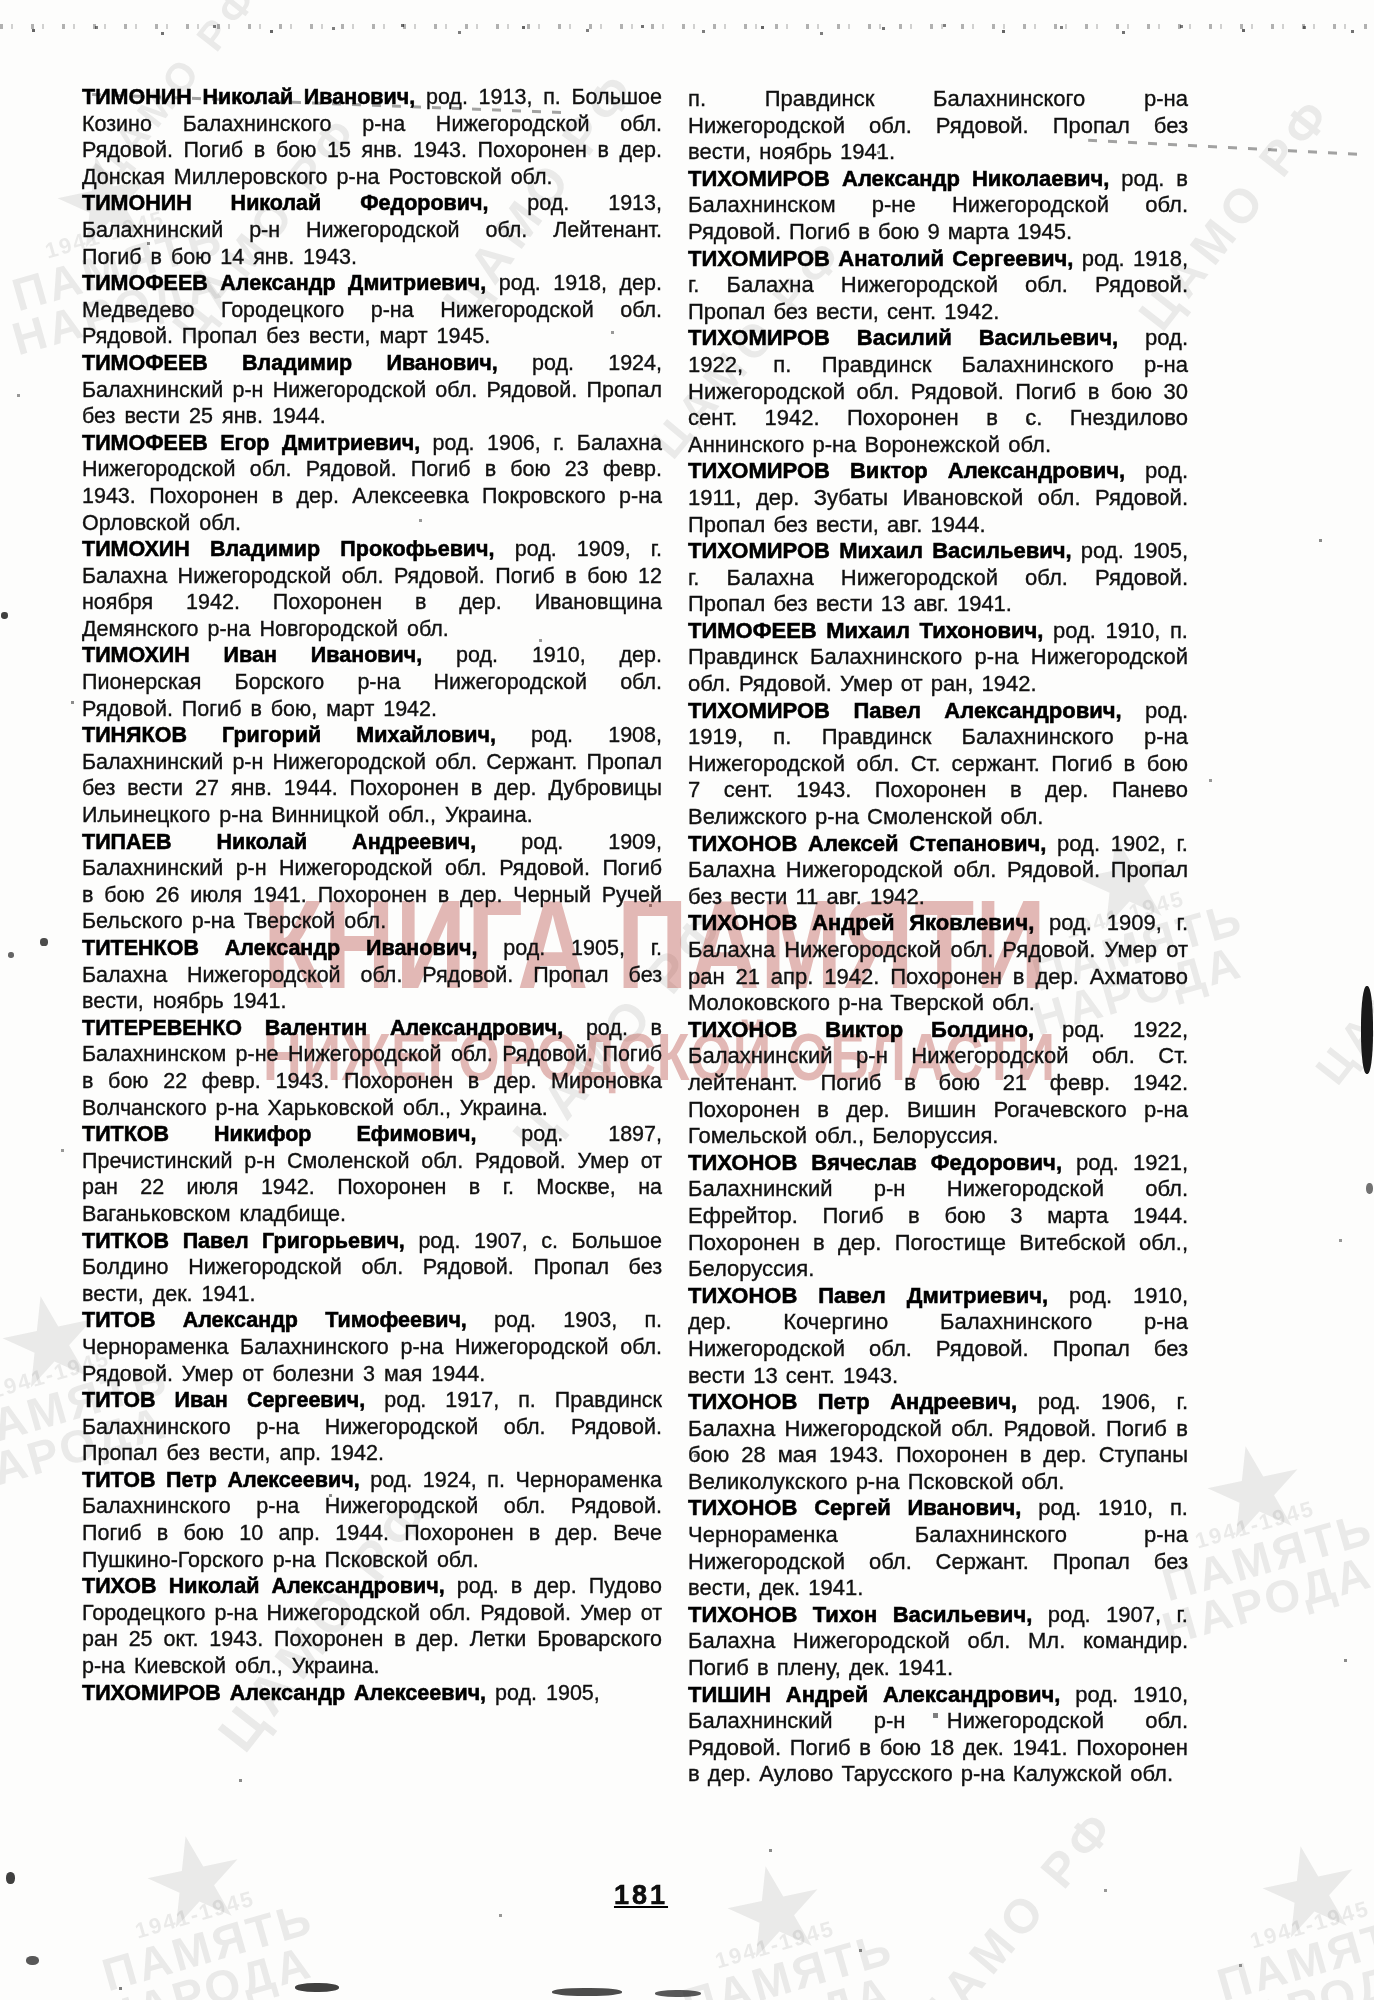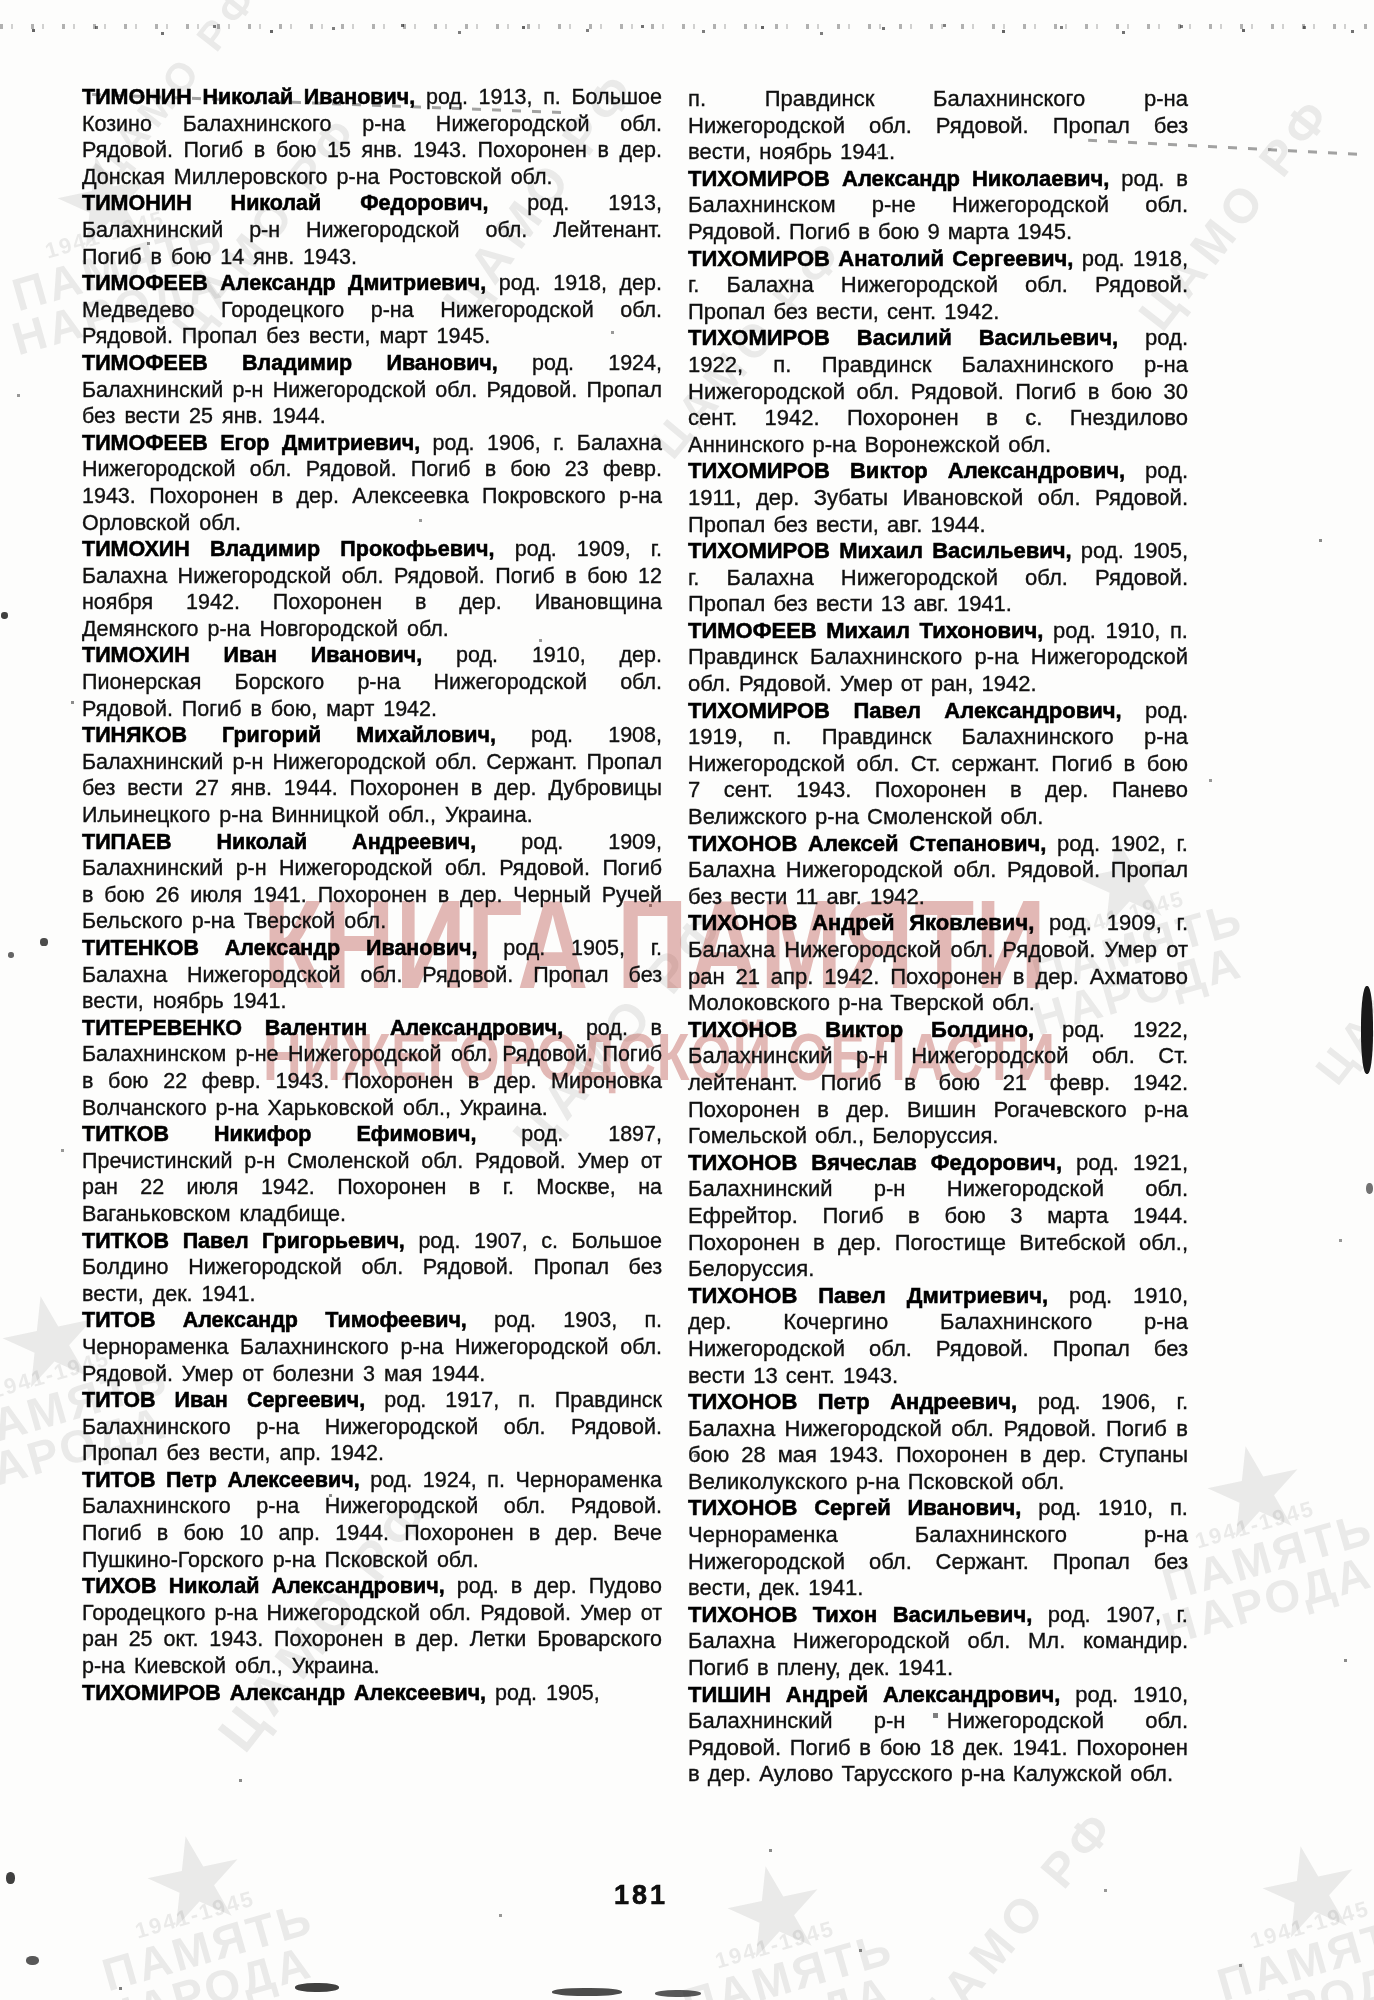--- a/index.html
+++ b/index.html
@@ -9,21 +9,21 @@
     font-family:"Liberation Sans", sans-serif; color:#101010;
   }
   
   .col{position:absolute; text-align:justify;}
   .col-left{left:74px; top:84px; width:580px; font-size:21.5px; line-height:26.6px; word-spacing:3px;margin-left:8px;}
   .col-right{left:688px; top:86px; width:500px; font-size:22px; line-height:26.6px; word-spacing:2px;}
   .entry{margin:0; -webkit-text-stroke:0.35px #101010;}
   .entry .name{font-weight:bold; -webkit-text-stroke:0.55px #000; color:#000;}
   
   .pagenum{position:absolute; left:586px; top:1880px; width:110px; text-align:center;
-    font-size:27px; font-weight:bold; letter-spacing:3px; -webkit-text-stroke:0.5px #000;}
+    font-size:27px; font-weight:bold; letter-spacing:3px;text-decoration:underline; -webkit-text-stroke:0.5px #000;}
   
   .wm{position:absolute; font-weight:bold; white-space:nowrap; color:rgba(40,40,40,0.085);
       pointer-events:none; user-select:none;}
   .wm-camo{letter-spacing:7px;}
   .star-group{position:absolute; width:190px; text-align:center; color:rgba(40,40,40,0.085);
       pointer-events:none; user-select:none;}
   .star-group .star{font-size:120px; line-height:100px; display:block; transform:rotate(-12deg);}
   .star-group .yrs{display:block; font-size:22px; font-weight:bold; letter-spacing:2px;
       transform:rotate(-16deg); margin-top:-28px;}
   .star-group .w1,.star-group .w2{display:block; font-size:46px; font-weight:bold;

